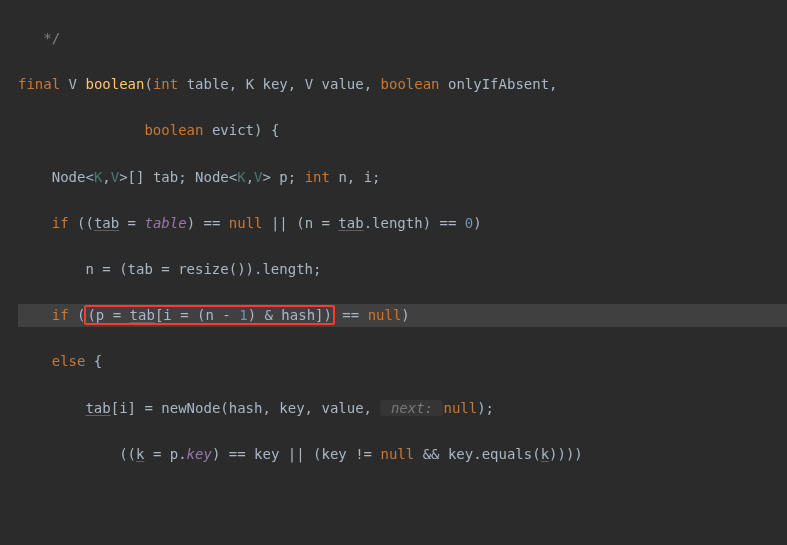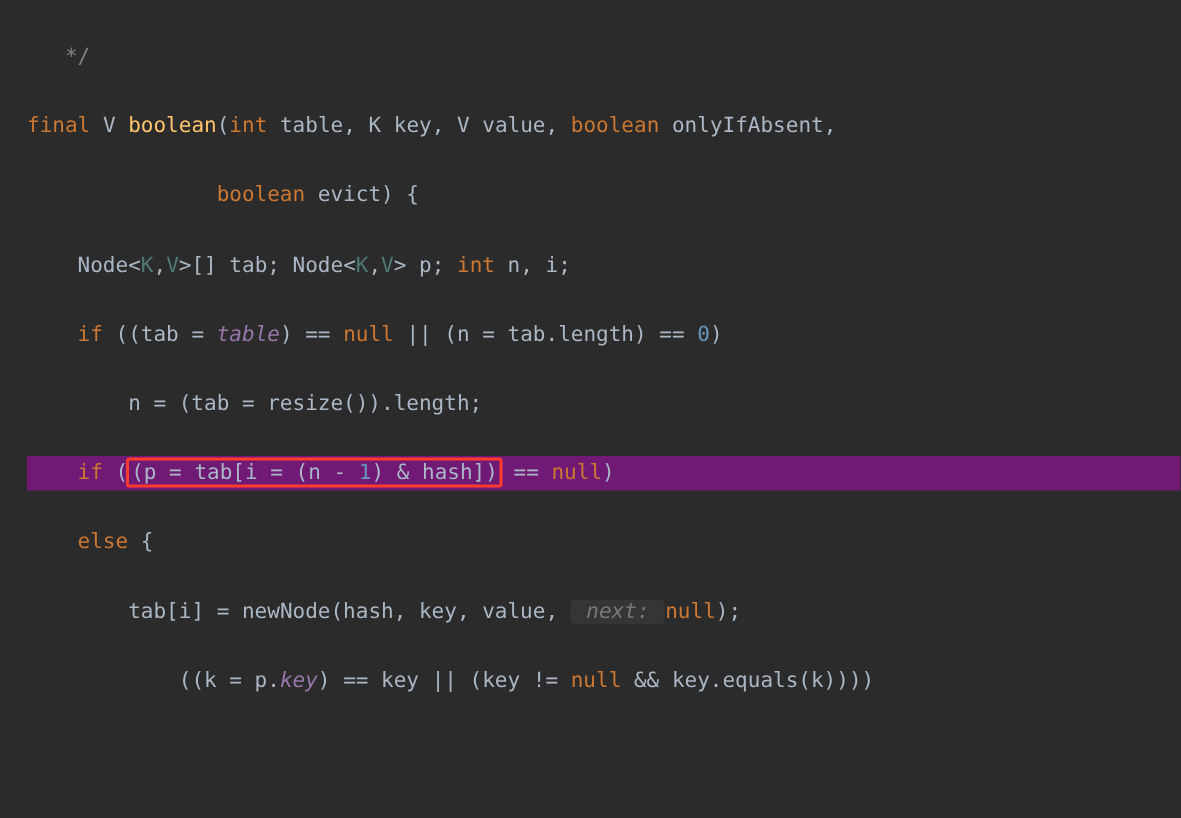--- a/index.html
+++ b/index.html
@@ -16,30 +16,30 @@
   }
   .code-area {
     padding: 4px 0 0 18px;
     white-space: pre;
   }
   .line {
     display: block;
     min-height: 23px;
   }
   .line.highlight {
-    background: #701a75;
+    background: #404040;
   }
   .kw { color: #cc7832; }
   .gparam { color: #507874; }
   .num { color: #6897bb; }
   .method { color: #ffc66d; }
   .param-hint { color: #787878; font-style: italic; background: #353535; padding: 0 2px; border-radius:3px; }
   .field { color: #9876aa; font-style: italic; }
   .comment { color: #808080; }
-  .underline { text-decoration-color: #606060; text-underline-offset: 2px;}
+  .underline { text-decoration: underline; text-decoration-color: #606060; text-underline-offset: 2px;}
   .red-box {
     border: 2px solid #ff3b30;
     padding: 0 1px;
     margin: -2px -1px;
     border-radius: 2px;
   }
 </style>
 </head>
 <body>
 

